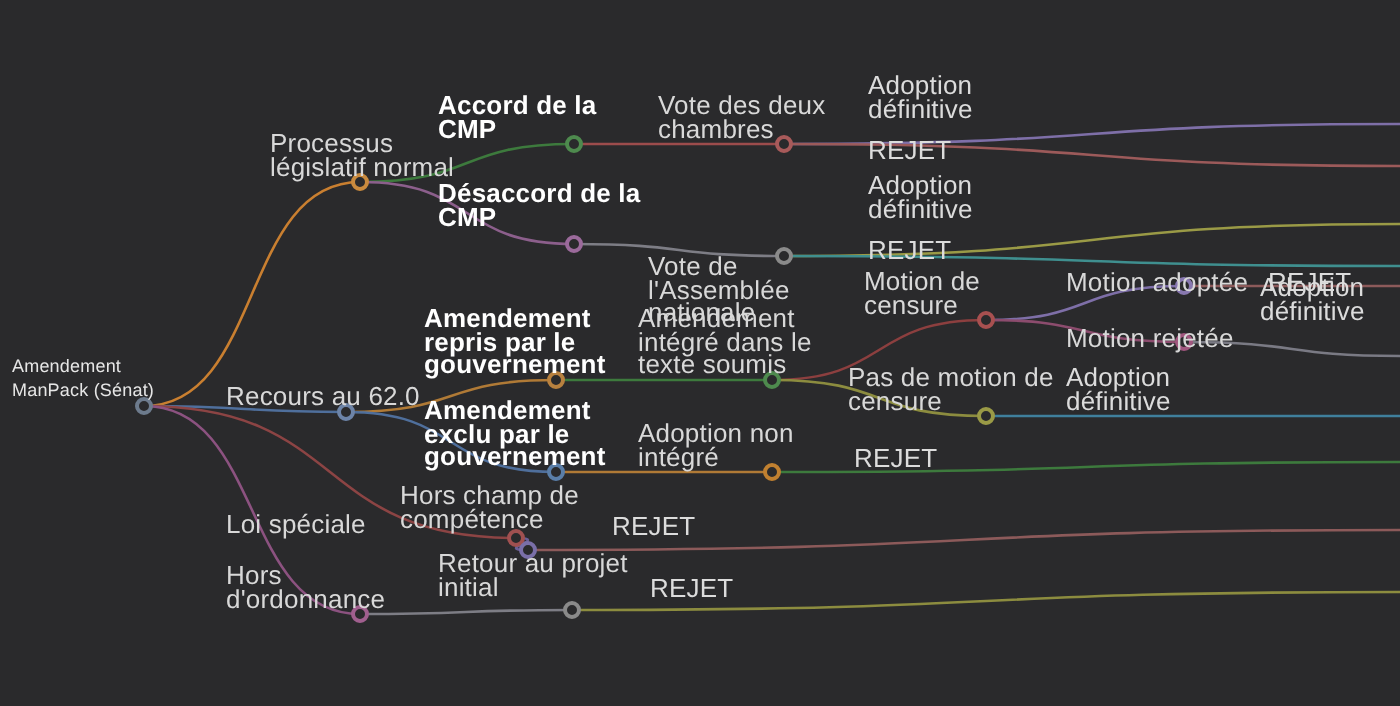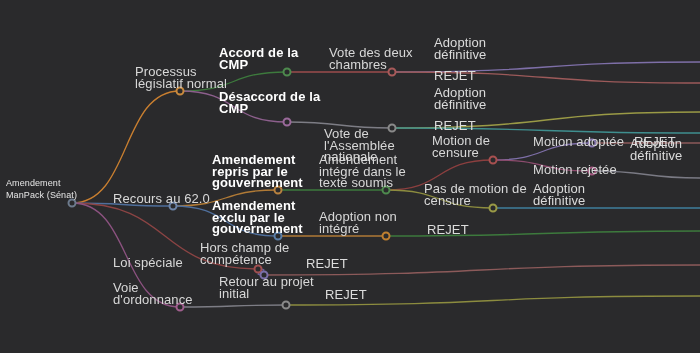--- a/index.html
+++ b/index.html
@@ -148,20 +148,20 @@
       <div class="label" style="left: 319px; top: 234px;">Adoption non
 intégré</div>
       <div class="label leaf" style="left: 427px; top: 235px;">REJET</div>
       <div class="node-dot" style="left: 258px; top: 269px; border-color: rgb(160, 80, 80);"></div>
       <div class="label" style="left: 113px; top: 268px;">Loi spéciale</div>
       <div class="node-dot" style="left: 264px; top: 275px; border-color: rgb(122, 111, 168);"></div>
       <div class="label" style="left: 200px; top: 265px;">Hors champ de
 compétence</div>
       <div class="label leaf" style="left: 306px; top: 269px;">REJET</div>
       <div class="node-dot" style="left: 180px; top: 307px; border-color: rgb(160, 95, 142);"></div>
-      <div class="label" style="left: 113px; top: 305px;">Voie
+      <div class="label" style="left: 113px; top: 305px;">Hors
 d'ordonnance</div>
       <div class="node-dot" style="left: 286px; top: 305px; border-color: rgb(138, 138, 138);"></div>
       <div class="label" style="left: 219px; top: 299px;">Retour au projet
 initial</div>
       <div class="label leaf" style="left: 325px; top: 300px;">REJET</div>
     </div>
 </div>
 
 </body></html>

